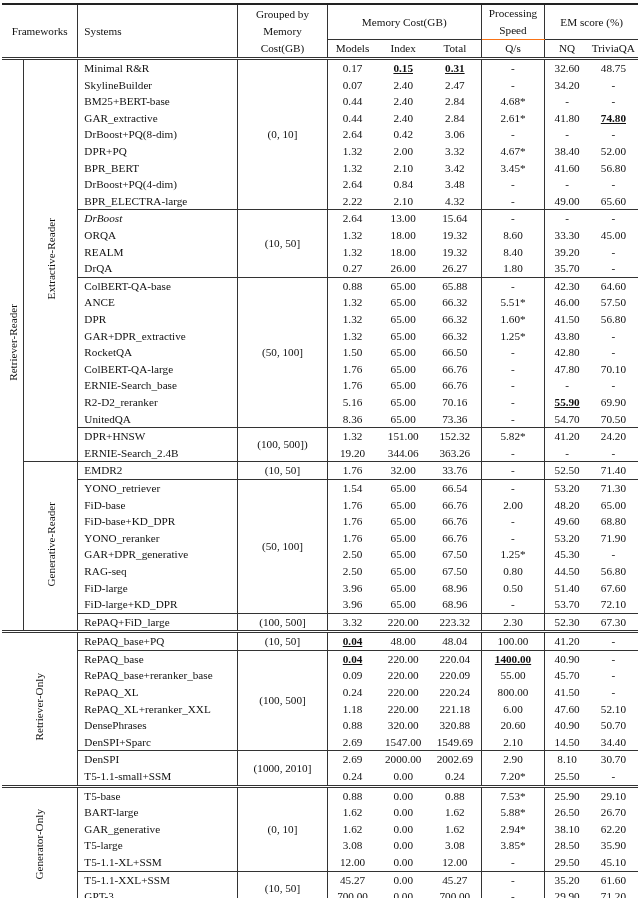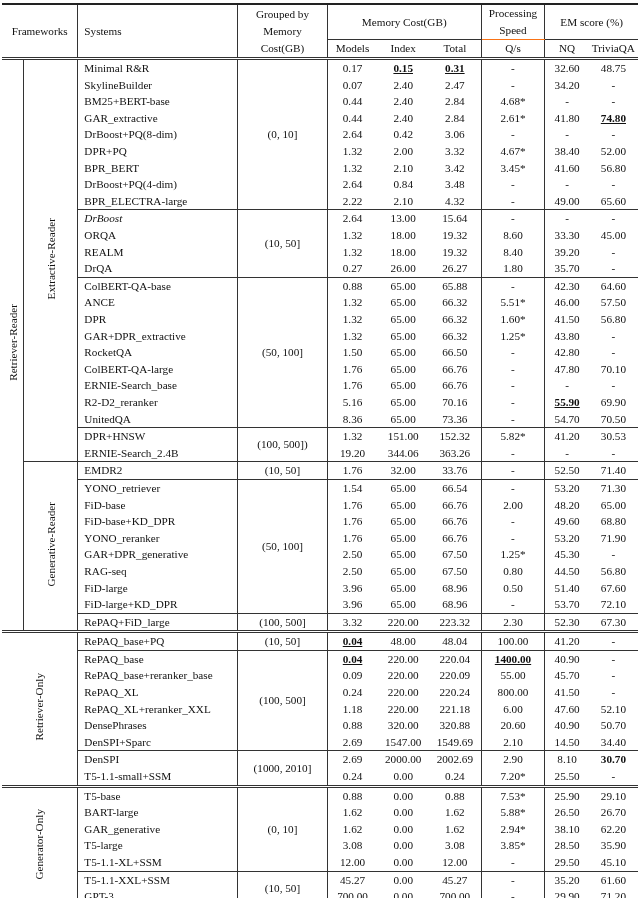--- a/index.html
+++ b/index.html
@@ -262,21 +262,21 @@
           <td class="num"><span>70.50</span></td>
         </tr>
         <tr class="">
           <td class="sys b-r" style="border-top: 1px solid rgb(51, 51, 51);">DPR+HNSW</td>
           <td class="grp b-r" rowspan="2" style="border-top: 1px solid rgb(51, 51, 51);">(100, 500])</td>
           <td class="num" style="border-top: 1px solid rgb(51, 51, 51);"><span>1.32</span></td>
           <td class="num" style="border-top: 1px solid rgb(51, 51, 51);"><span>151.00</span></td>
           <td class="num b-r" style="border-top: 1px solid rgb(51, 51, 51);"><span>152.32</span></td>
           <td class="num b-r" style="border-top: 1px solid rgb(51, 51, 51);"><span>5.82*</span></td>
           <td class="num" style="border-top: 1px solid rgb(51, 51, 51);"><span>41.20</span></td>
-          <td class="num" style="border-top: 1px solid rgb(51, 51, 51);"><span>30.53</span></td>
+          <td class="num" style="border-top: 1px solid rgb(51, 51, 51);"><span>24.20</span></td>
         </tr>
         <tr>
           <td class="sys b-r">ERNIE-Search_2.4B</td>
           <td class="num"><span>19.20</span></td>
           <td class="num"><span>344.06</span></td>
           <td class="num b-r"><span>363.26</span></td>
           <td class="num b-r"><span>-</span></td>
           <td class="num"><span>-</span></td>
           <td class="num"><span>-</span></td>
         </tr>
@@ -441,21 +441,21 @@
           <td class="num"><span>34.40</span></td>
         </tr>
         <tr class="">
           <td class="sys b-r" style="border-top: 1px solid rgb(51, 51, 51);">DenSPI</td>
           <td class="grp b-r" rowspan="2" style="border-top: 1px solid rgb(51, 51, 51);">(1000, 2010]</td>
           <td class="num" style="border-top: 1px solid rgb(51, 51, 51);"><span>2.69</span></td>
           <td class="num" style="border-top: 1px solid rgb(51, 51, 51);"><span>2000.00</span></td>
           <td class="num b-r" style="border-top: 1px solid rgb(51, 51, 51);"><span>2002.69</span></td>
           <td class="num b-r" style="border-top: 1px solid rgb(51, 51, 51);"><span>2.90</span></td>
           <td class="num" style="border-top: 1px solid rgb(51, 51, 51);"><span>8.10</span></td>
-          <td class="num" style="border-top: 1px solid rgb(51, 51, 51); font-weight: bold;"><span>30.70</span></td>
+          <td class="num" style="border-top: 1px solid rgb(51, 51, 51);"><span>30.70</span></td>
         </tr>
         <tr>
           <td class="sys b-r">T5-1.1-small+SSM</td>
           <td class="num"><span>0.24</span></td>
           <td class="num"><span>0.00</span></td>
           <td class="num b-r"><span>0.24</span></td>
           <td class="num b-r"><span>7.20*</span></td>
           <td class="num"><span>25.50</span></td>
           <td class="num"><span>-</span></td>
         </tr>

